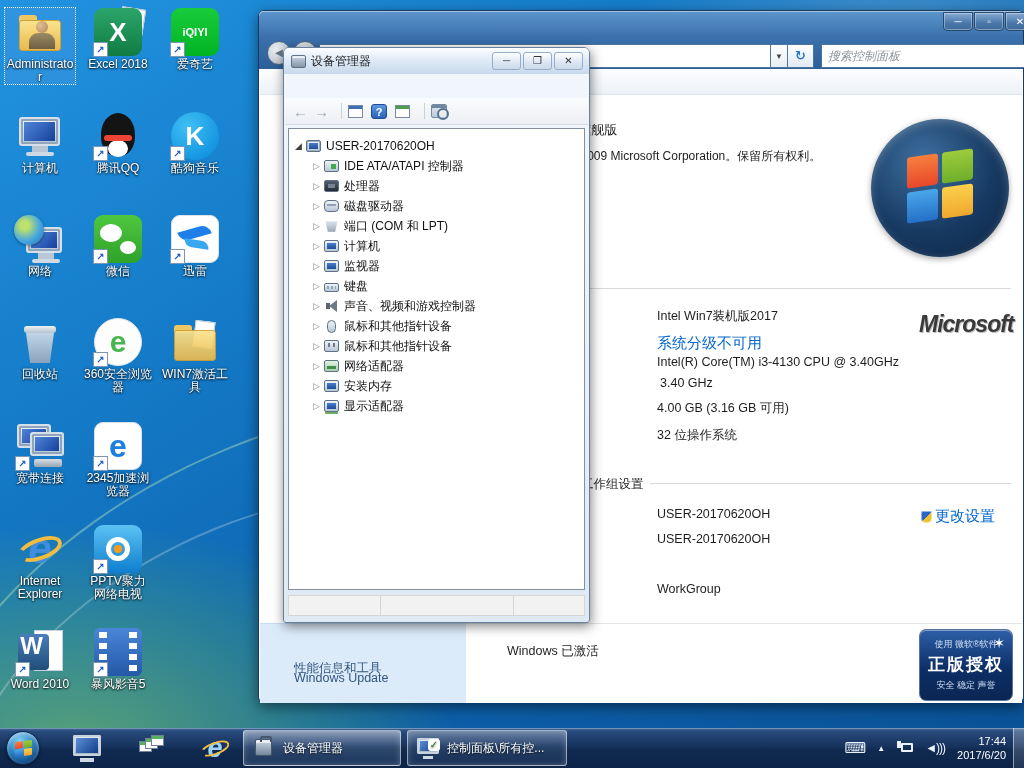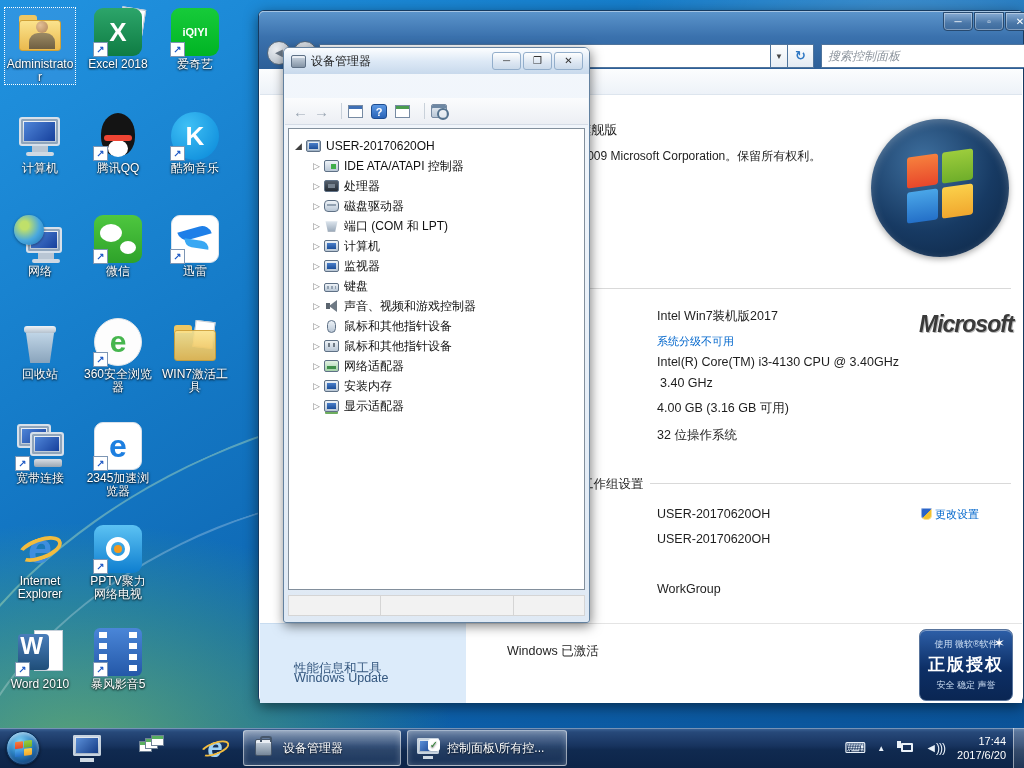--- a/index.html
+++ b/index.html
@@ -111,21 +111,21 @@
     border:1px solid #4f749c; border-left:none; color:#2f78c4; font-size:13px; text-align:center; line-height:22px; font-weight:bold; }
   .sw-search { position:absolute; left:562px; top:33px; width:456px; height:24px; background:#fff; border:1px solid #4f749c; }
   .sw-search input { width:100%; height:100%; border:none; outline:none; font-size:12px; font-style:italic; color:#555;
     padding:0 6px; font-family:inherit; background:transparent; }
   .sw-search input::placeholder { color:#8d959e; font-style:italic; }
   .sw-band { position:absolute; left:1px; top:58px; right:1px; height:26px;
     background:linear-gradient(#fcfdfe,#edf2f8); border-bottom:1px solid #dde5ee; }
   .sw-body { position:absolute; left:1px; top:84px; right:1px; bottom:1px; background:#fff; border-radius:0 0 5px 5px; overflow:hidden; }
   
   .stext { position:absolute; font-size:12.5px; color:#1e1e1e; white-space:nowrap; }
-  .slink { position:absolute; font-size:11px; color:#0066cc; white-space:nowrap; cursor:pointer; }
+  .slink { position:absolute; font-size:15px; color:#0066cc; white-space:nowrap; cursor:pointer; }
   .snavlink { position:absolute; font-size:12.5px; color:#33567e; white-space:nowrap; cursor:pointer; }
   .shr { position:absolute; height:1px; background:#d9d9d9; }
   .sheading { position:absolute; font-size:12.5px; color:#1e1e1e; white-space:nowrap; background:#fff; padding-right:6px; }
   .winlogo { position:absolute; left:612px; top:108px; width:138px; height:138px; border-radius:50%;
     background:radial-gradient(circle at 38% 30%,#3e6f9e 0%,#173a63 55%,#0c2340 100%);
     box-shadow:inset 0 3px 8px rgba(255,255,255,.25), 0 2px 6px rgba(0,0,0,.35); }
   .flag { position:absolute; left:36px; top:34px; width:66px; height:66px; transform:skewY(-8deg); display:grid;
     grid-template-columns:31px 31px; grid-template-rows:31px 31px; gap:4px; }
   .flag div { border-radius:3px; }
   .f1 { background:linear-gradient(#f6803d,#e8472b); } .f2 { background:linear-gradient(#9ccc3c,#6fae2a); }

